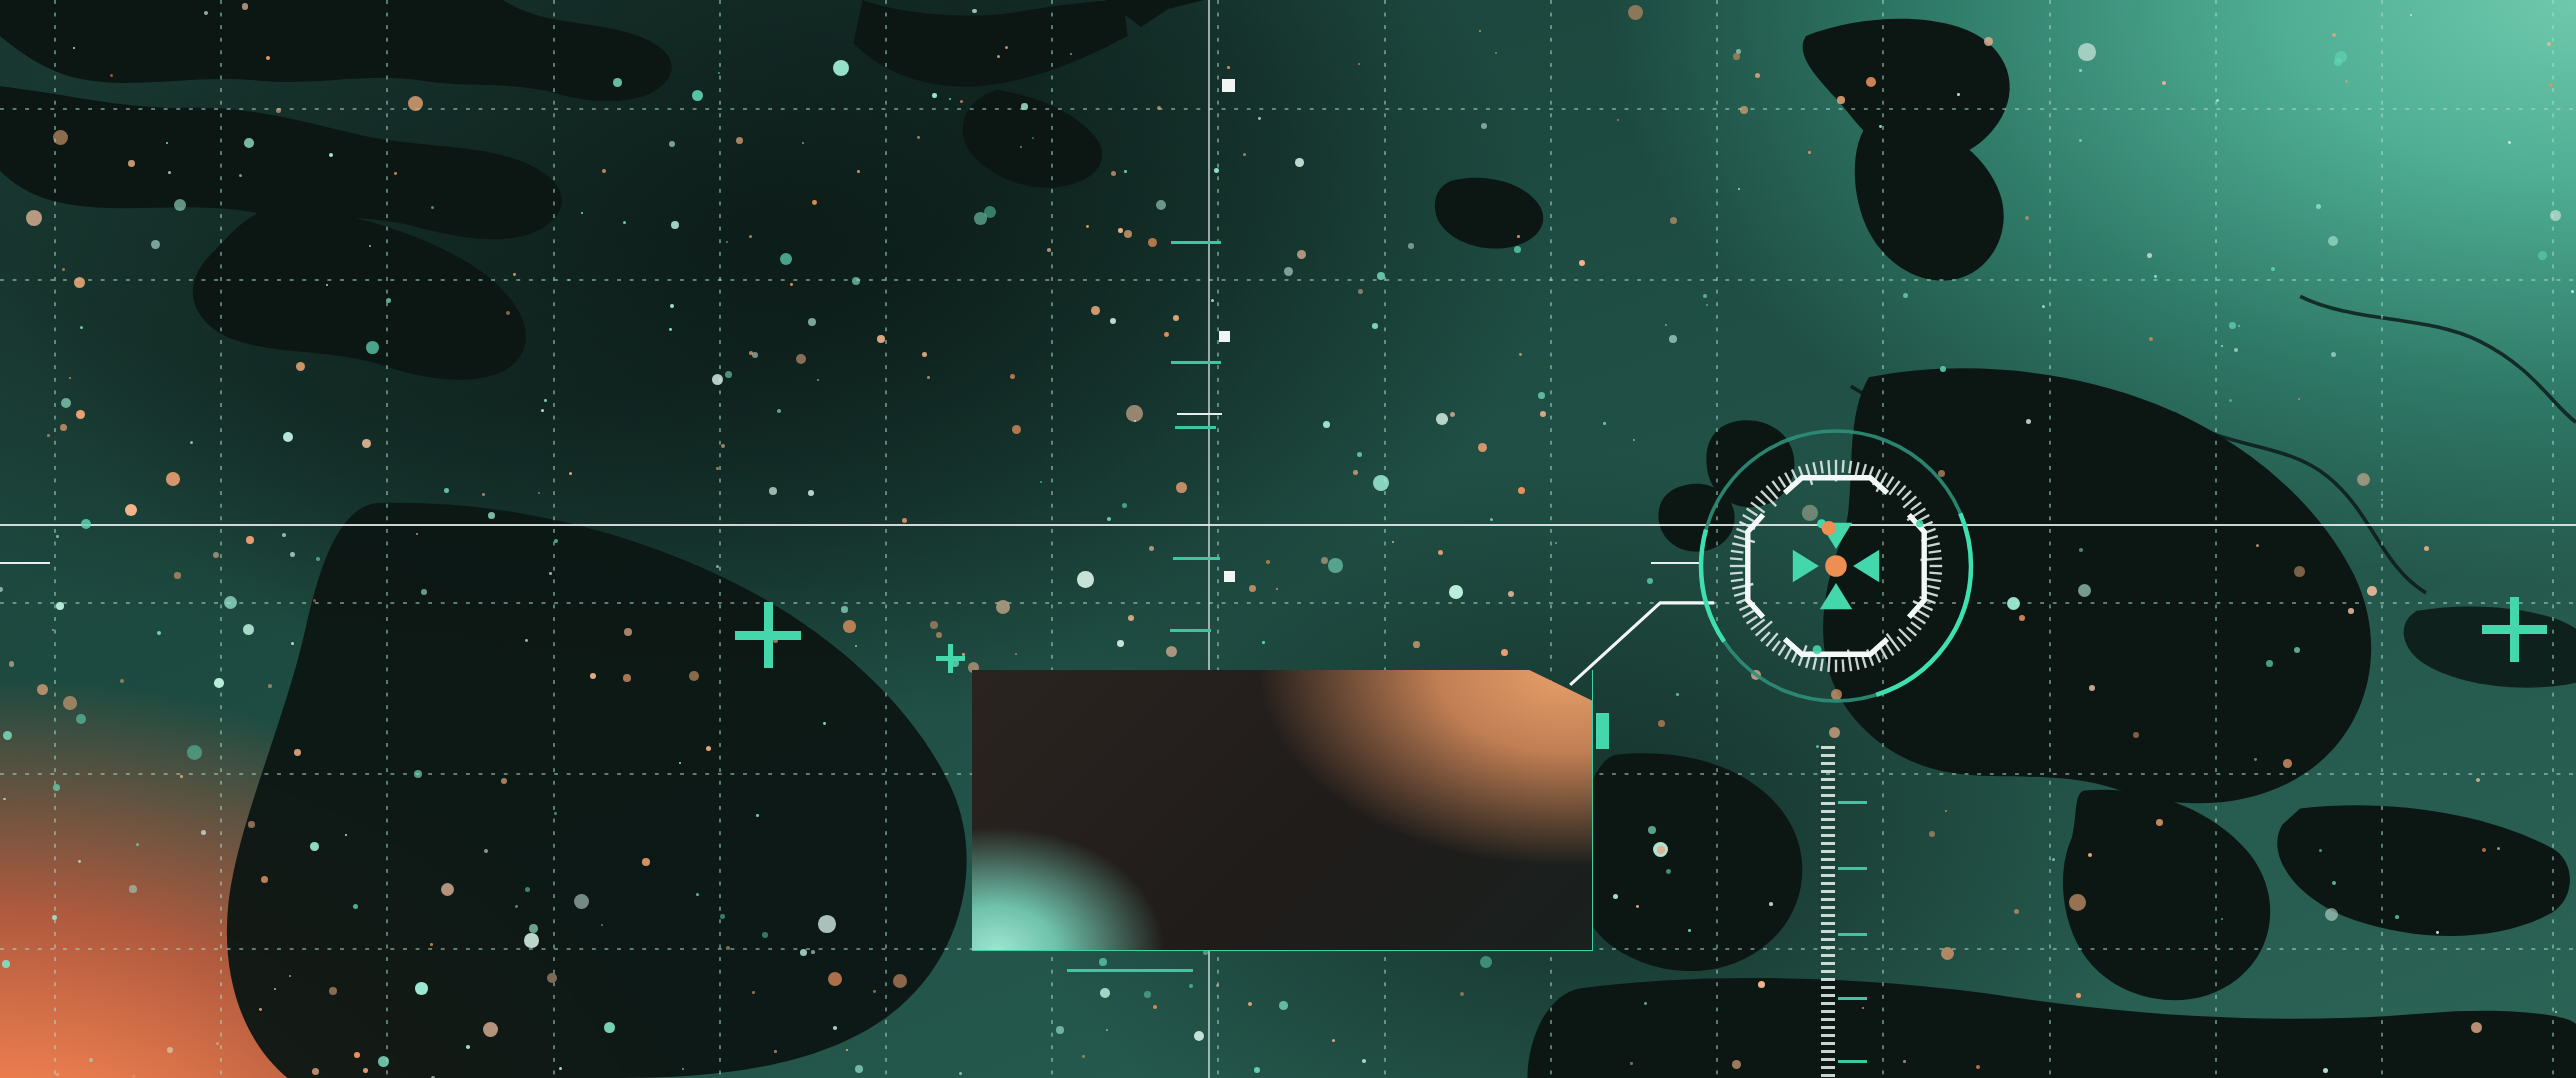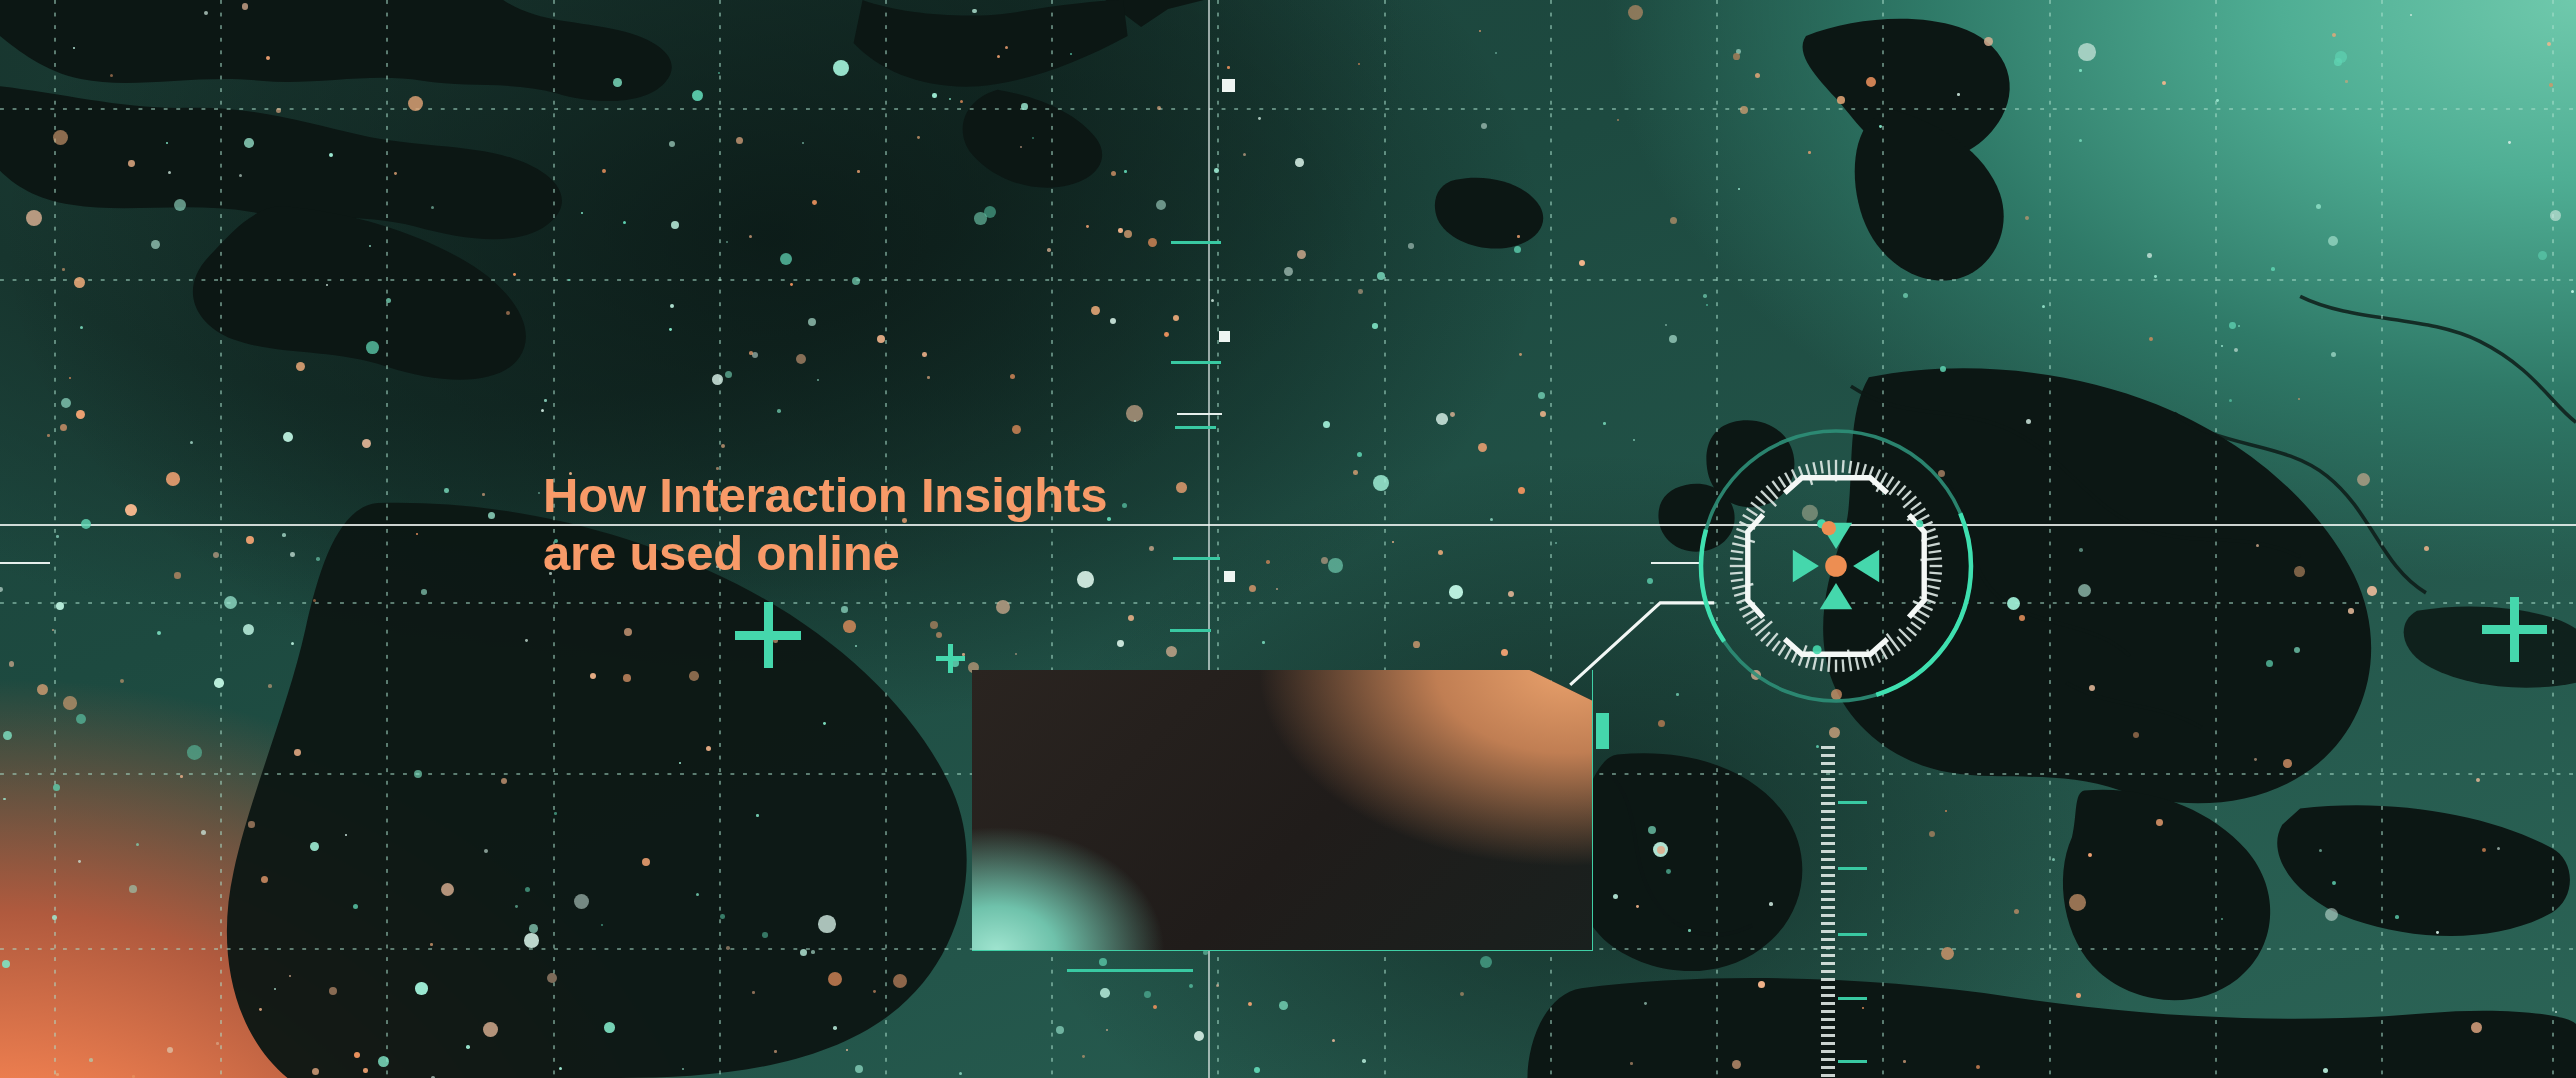--- a/index.html
+++ b/index.html
@@ -773,17 +773,15 @@
       <div class="cross" style="left: 936px; top: 644px; width: 29px; height: 29px;">
         <div class="hbar" style="left: 0px; width: 29px; top: 11.7px; height: 5.4px; background: rgb(69, 215, 172);"></div>
         <div class="vbar" style="top: 0px; height: 29px; left: 11.7px; width: 5.4px; background: rgb(69, 215, 172);"></div>
       </div>
       <div class="cross" style="left: 2482px; top: 597px; width: 65px; height: 65px;">
         <div class="hbar" style="left: 0px; width: 65px; top: 28px; height: 9px; background: rgb(69, 215, 172);"></div>
         <div class="vbar" style="top: 0px; height: 65px; left: 28px; width: 9px; background: rgb(69, 215, 172);"></div>
       </div>
     </div>
 
-  <div id="title" class="nosel">How Interaction Insights
-are used online</div>
 
 </div>
 
 
 </body></html>

